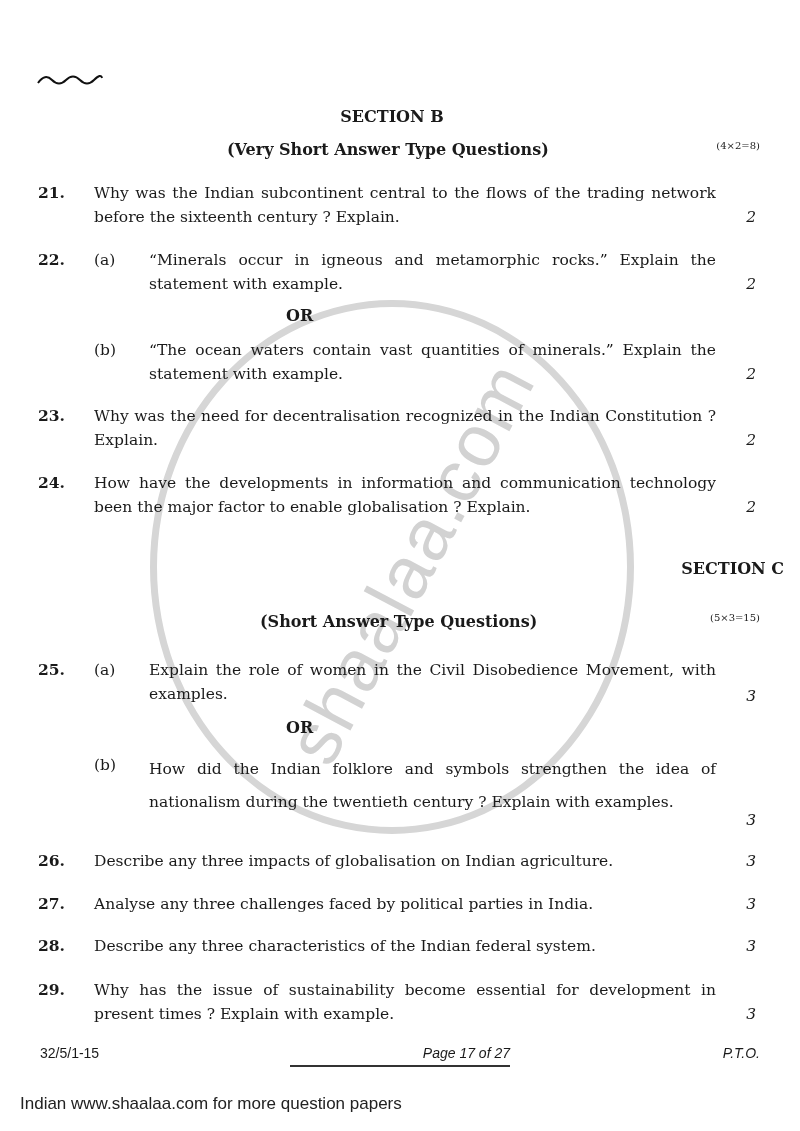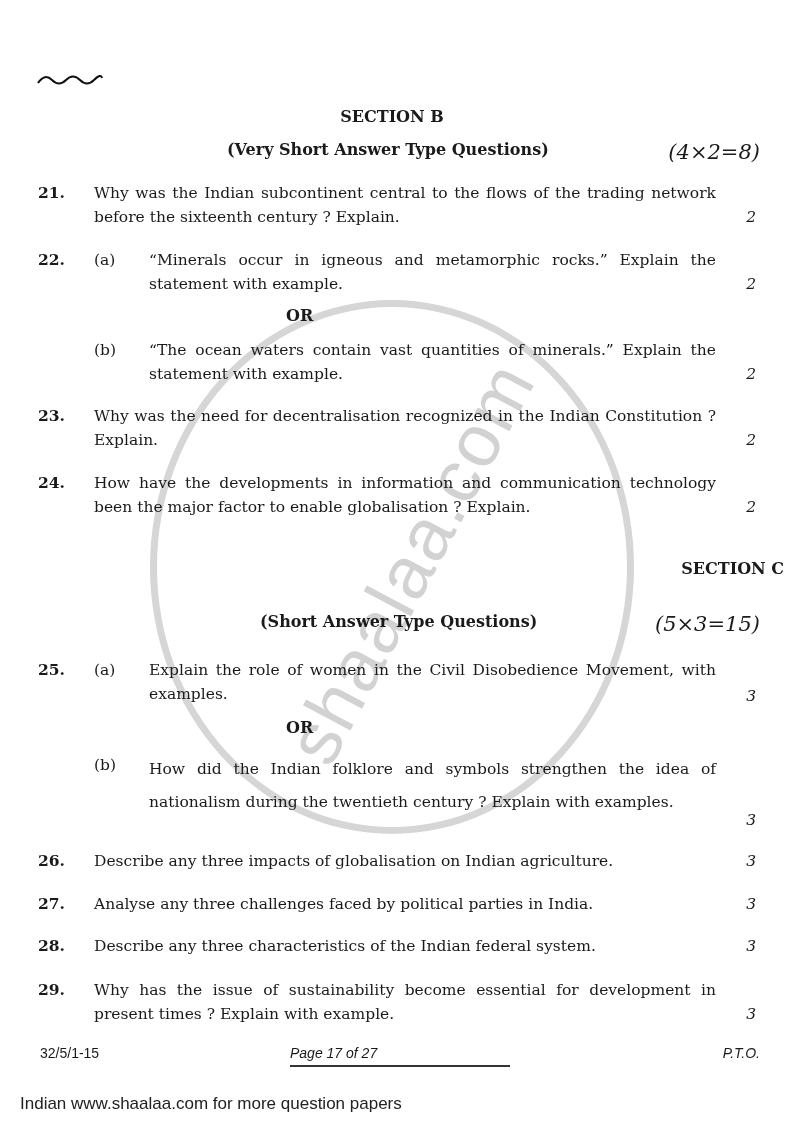--- a/index.html
+++ b/index.html
@@ -16,31 +16,31 @@
       pointer-events: none;
     }
     .watermark-text {
       position: absolute; left: 190px; top: 520px;
       font-family: "Liberation Sans", sans-serif; font-size: 74px; color: #d2d2d2;
       transform: rotate(-62deg); transform-origin: center; letter-spacing: 2px;
       white-space: nowrap; pointer-events: none;
     }
     .sec-title { position: absolute; left: 0; width: 784px; text-align: center; font-weight: bold; font-size: 16px; }
     .sec-sub { position: absolute; font-weight: bold; font-size: 16px; }
-    .sec-marks { position: absolute; right: 40px; font-style: italic; font-size: 21px; }
+    .sec-marks { position: absolute; right: 40px; font-size: 10px; }
     .q { position: absolute; left: 0; width: 800px; font-size: 15.5px; line-height: 24px; }
     .qnum { position: absolute; left: 38px; font-weight: bold; }
     .qtext { position: absolute; left: 94px; width: 622px; text-align: justify; }
     .qtext.sub { left: 149px; width: 567px; }
     .sublabel { position: absolute; left: 94px; }
     .marks { position: absolute; right: 44px; font-style: italic; }
     .or { position: absolute; left: 286px; font-weight: bold; font-size: 16px; }
     .footer { position: absolute; top: 1045px; font-family: "Liberation Sans", sans-serif; font-size: 14px; }
     .footer-code { left: 40px; }
-    .footer-page { left: 290px; width: 220px; text-align: left; font-style: italic; border-bottom: 2px solid #333; padding-bottom: 4px; }
+    .footer-page { left: 290px; width: 220px; text-align: right; font-style: italic; border-bottom: 2px solid #333; padding-bottom: 4px; }
     .footer-pto { right: 40px; font-style: italic; }
     .visit { position: absolute; left: 20px; top: 1094px; font-family: "Liberation Sans", sans-serif; font-size: 17px; color: #222; }
   </style>
 </head>
 <body>
 
 <div class="page">
 
   <svg class="tilde" width="68" height="16" viewBox="0 0 68 16">
     <path d="M2 11 Q 9 1 16 8 T 30 8 T 44 8 T 58 8 T 66 6" fill="none" stroke="#111" stroke-width="2"></path>

